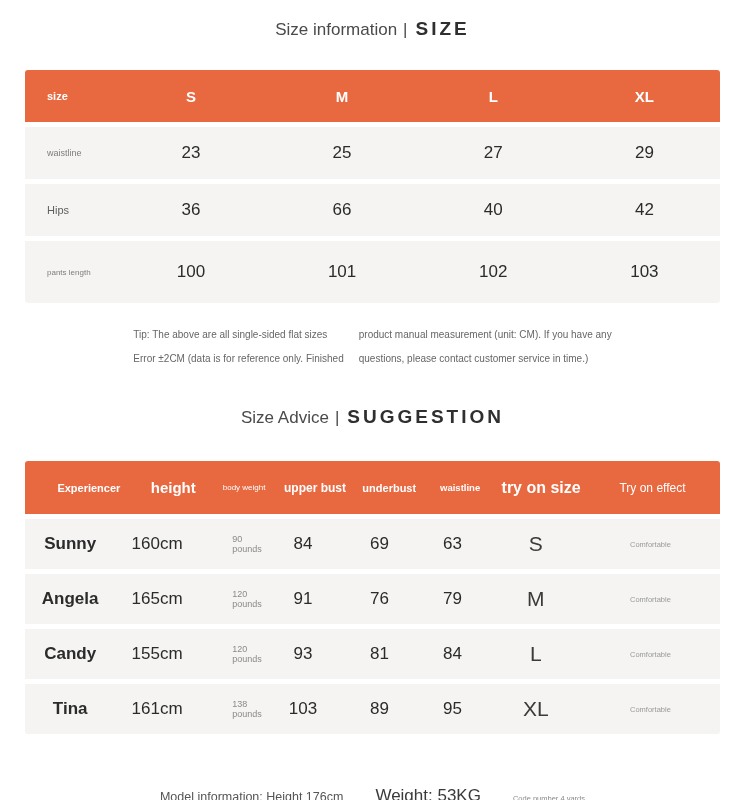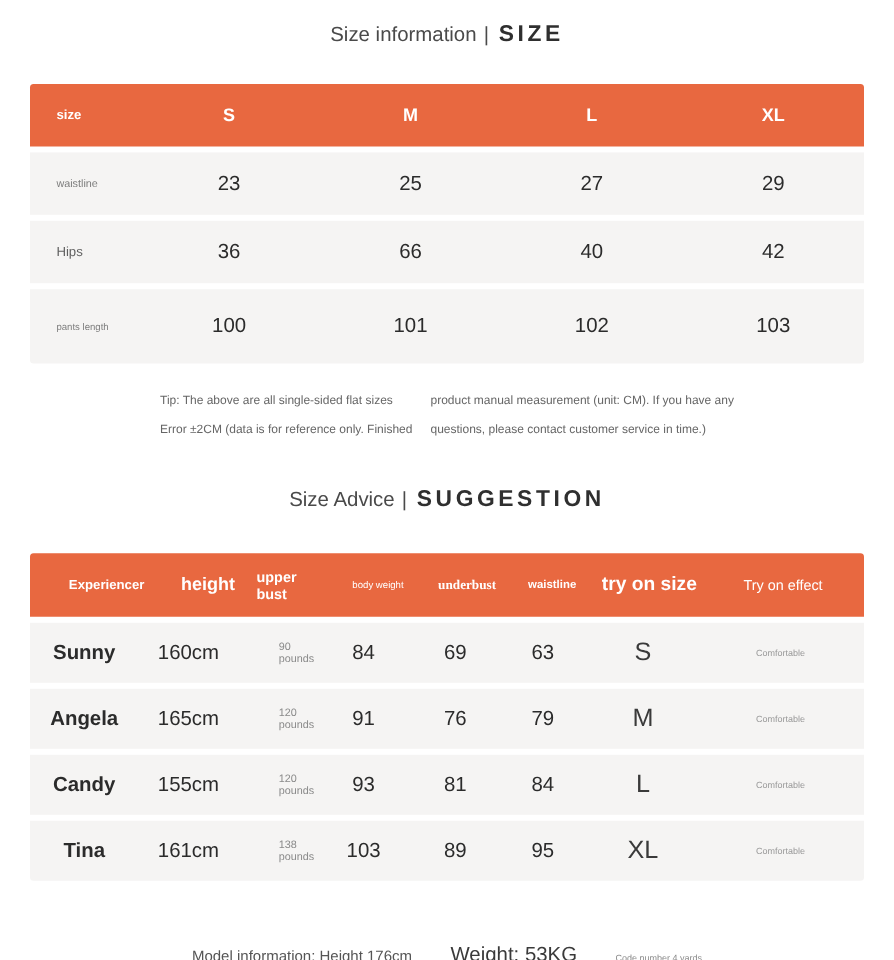--- a/index.html
+++ b/index.html
@@ -43,21 +43,21 @@
 
   
   .t2{margin-top:30px;}
   .t2 .grid{display:grid;grid-template-columns:13% 12% 9% 12% 10% 11% 13% 20%;}
   .t2 .thead{height:53px;padding-left:20px;}
   .t2 .trow{height:50px;}
   .t2 .h0{font-size:11px;font-weight:700;}
   .t2 .h1{font-size:15px;font-weight:700;text-align:right;}
   .t2 .h2{font-size:8px;font-weight:400;}
   .t2 .h3{font-size:12px;font-weight:700;}
-  .t2 .h4{font-size:11px;font-weight:700;font-family:Liberation Serif, serif;}
+  .t2 .h4{font-size:11px;font-weight:700;}
   .t2 .h5{font-size:9.5px;font-weight:700;}
   .t2 .h6{font-size:16px;font-weight:700;}
   .t2 .h7{font-size:12px;font-weight:500;}
   .t2 .c0{font-size:17px;font-weight:600;color:#2b2b2b;}
   .t2 .c1{font-size:17px;font-weight:500;color:#2b2b2b;}
   .t2 .c2{font-size:9px;color:#8a8a8a;margin-left:34px;}
   .t2 .c3,.t2 .c4,.t2 .c5{font-size:17px;font-weight:500;color:#2b2b2b;}
   .t2 .c6{font-size:21px;font-weight:400;color:#3a3a3a;}
   .t2 .c7{font-size:7.5px;color:#999;}
 
@@ -119,22 +119,22 @@
   </div>
 
   <div class="section-title title2">
     <span class="reg">Size Advice</span><span class="div">|</span><span class="big">SUGGESTION</span>
   </div>
 
   <div class="tbl t2">
     <div class="grid thead">
       <div class="cell h0">Experiencer</div>
       <div class="cell h1">height</div>
+      <div class="cell h2">body weight</div>
       <div class="cell h3">upper bust</div>
-      <div class="cell h2">body weight</div>
       <div class="cell h4">underbust</div>
       <div class="cell h5">waistline</div>
       <div class="cell h6">try on size</div>
       <div class="cell h7">Try on effect</div>
     </div>
 
     <div class="grid trow">
       <div class="cell c0">Sunny</div>
       <div class="cell c1">160cm</div>
       <div class="cell c2">90 pounds</div>

